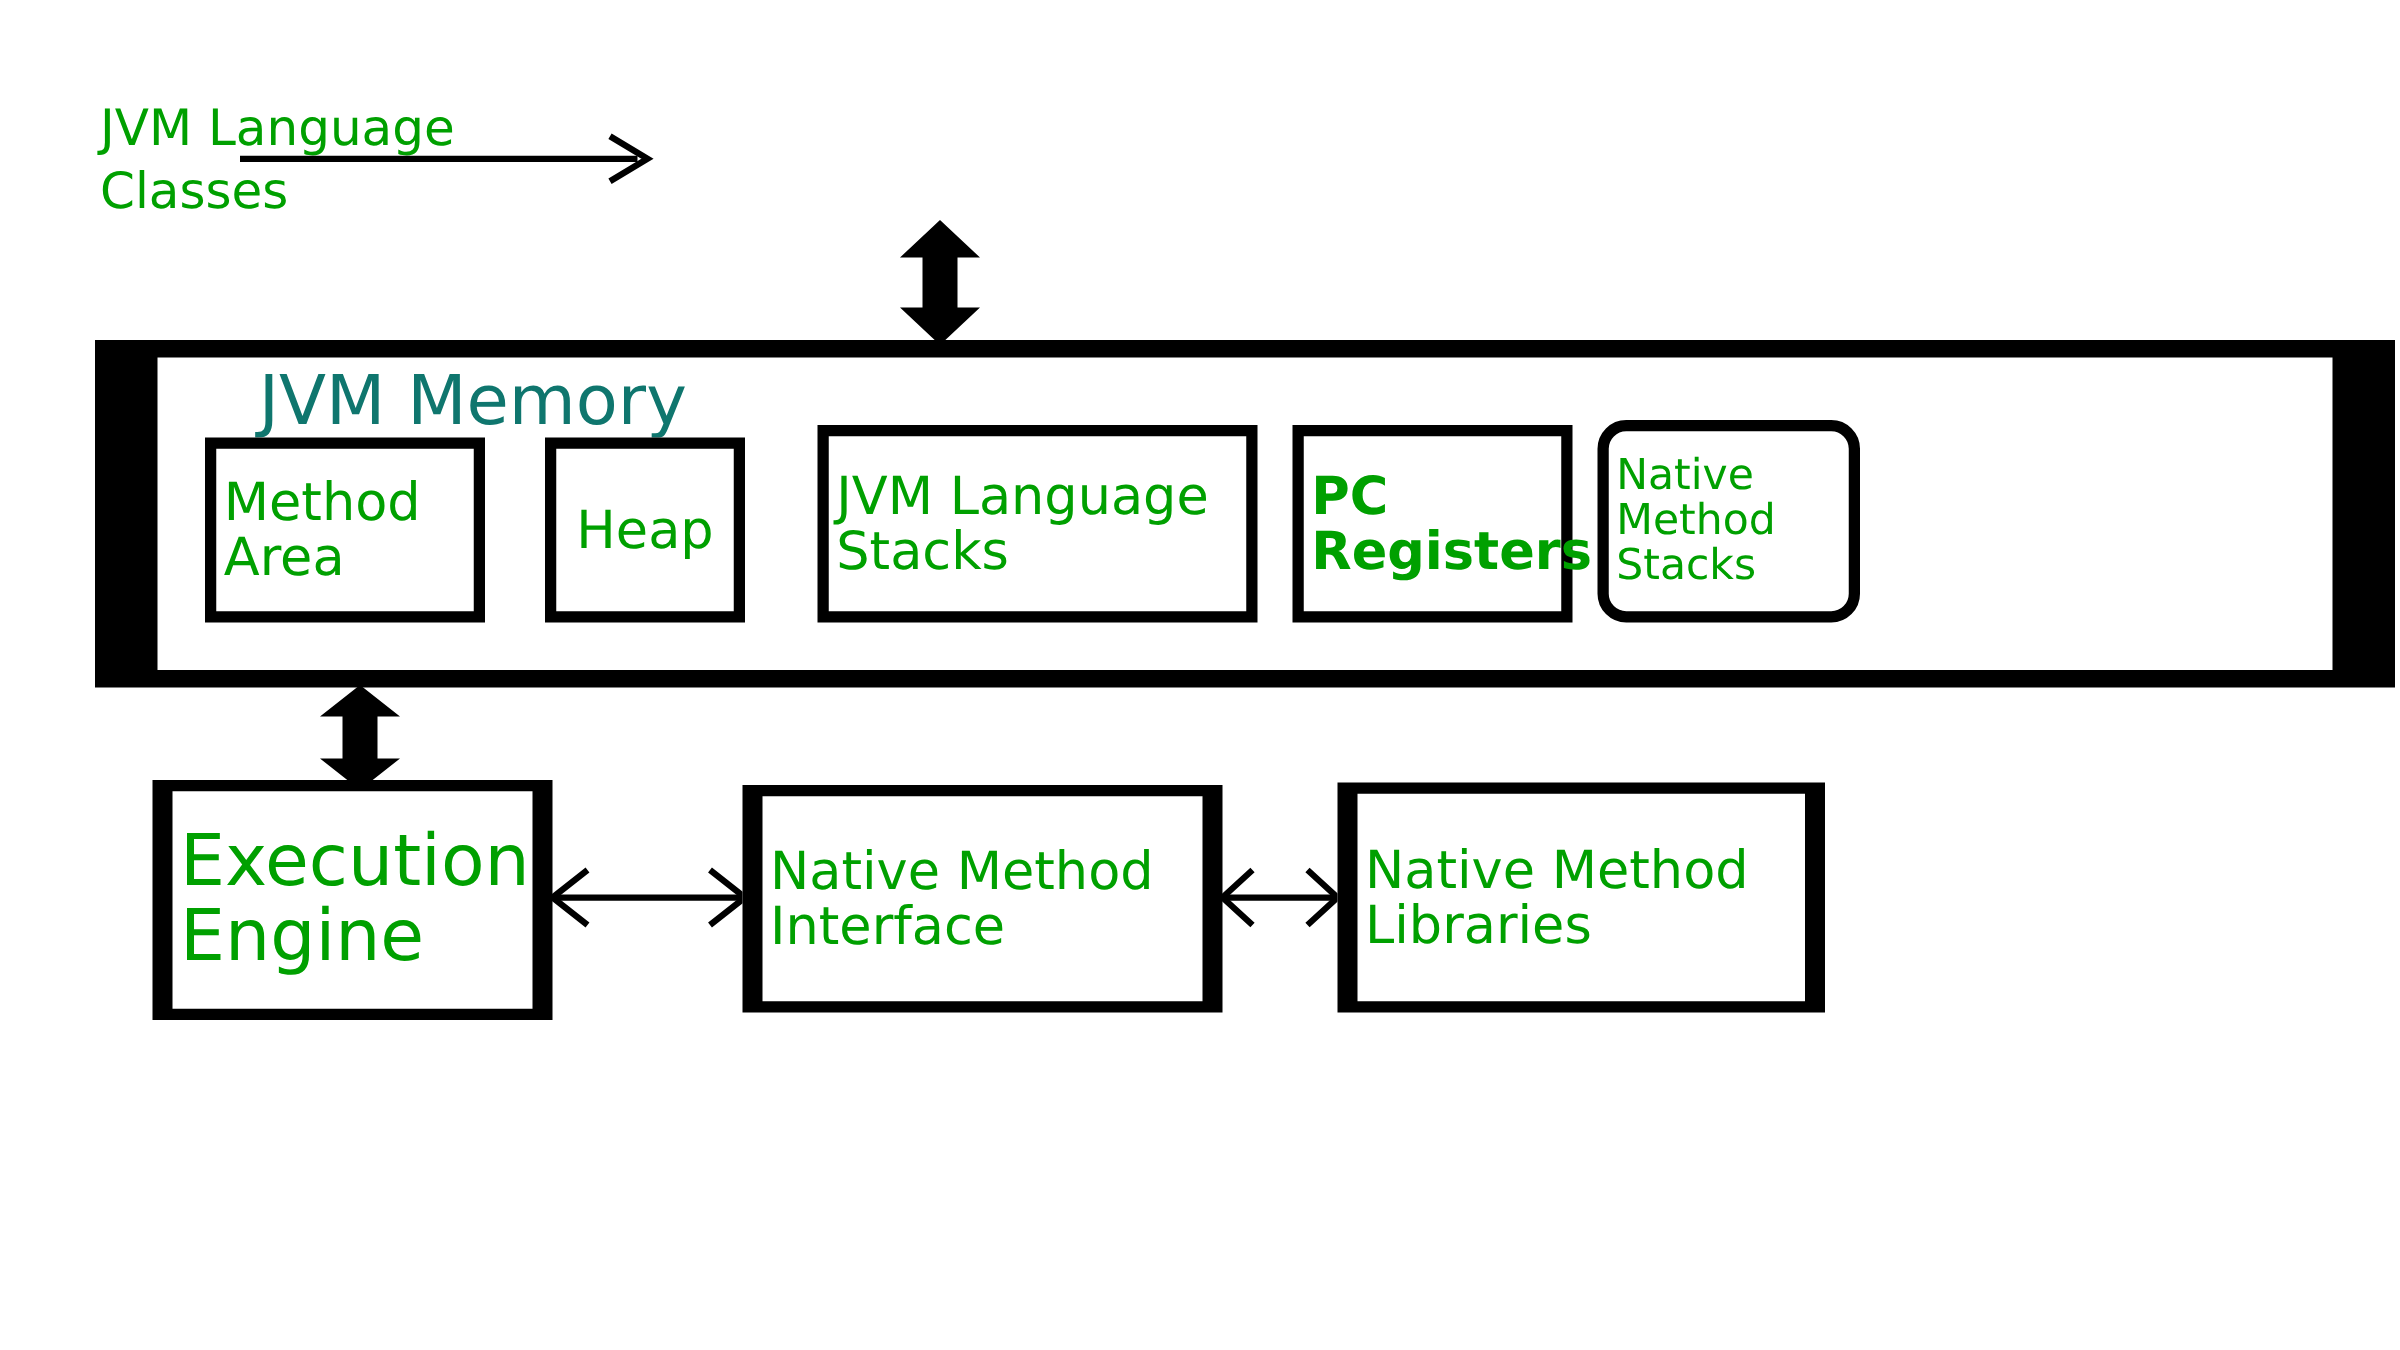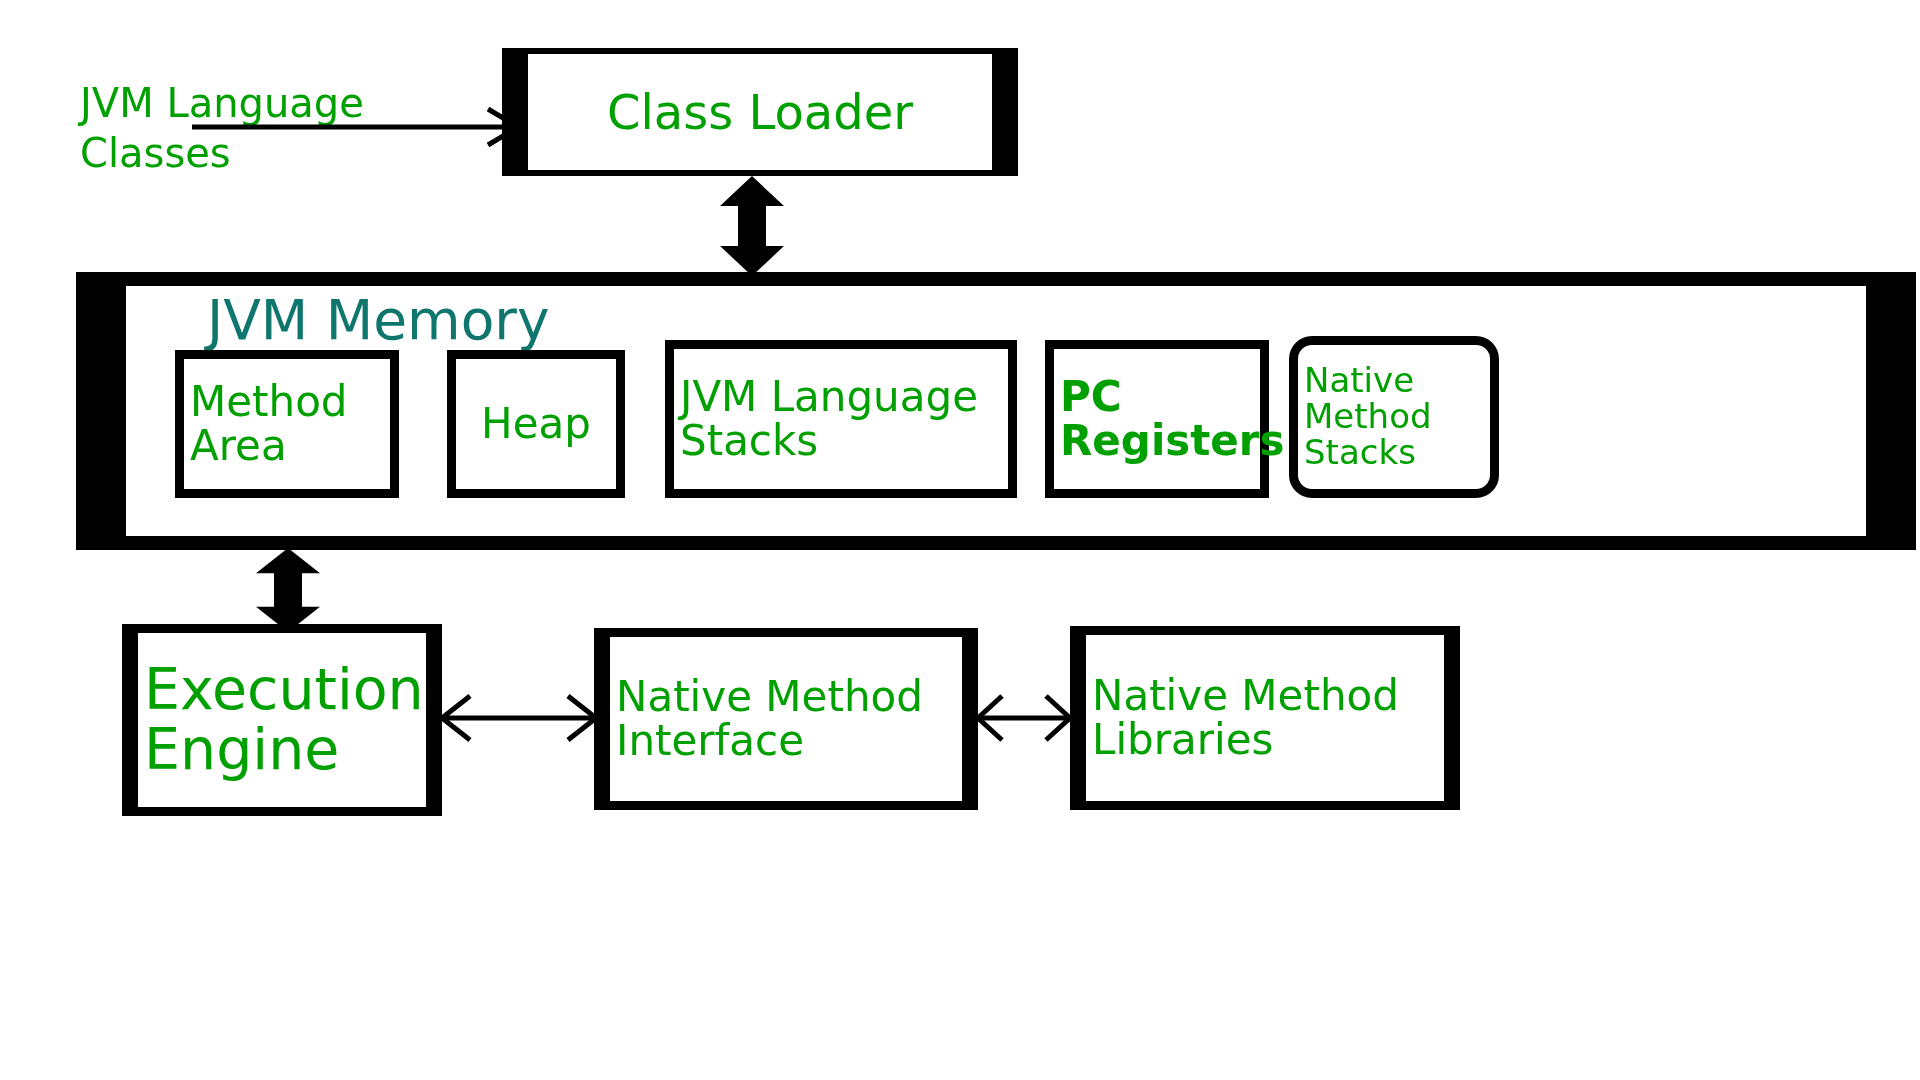--- a/index.html
+++ b/index.html
@@ -113,25 +113,24 @@
     font-size: 55px;
     color: #0f766e;
   }
 
   .mem-cell {
     position: absolute;
     box-sizing: border-box;
     background: #fff;
     border: 9px solid #000;
     color: #00a000;
-    margin-left: 11px;
   }
 
   #method-area-cell   { left: 162px;  top: 350px; width: 224px; height: 148px; font-size: 42px; }
-  #heap-cell          { left: 434px;  top: 350px; width: 178px; height: 148px; font-size: 42px; }
+  #heap-cell          { left: 434px;  top: 350px; width: 160px; height: 148px; font-size: 42px; }
   #jvm-stacks-cell    { left: 652px;  top: 340px; width: 352px; height: 158px; font-size: 42px; }
   #pc-registers-cell  { left: 1032px; top: 340px; width: 224px; height: 158px; font-size: 42px; font-weight: bold; }
   #native-stacks-cell { left: 1276px; top: 336px; width: 210px; height: 162px; font-size: 34px; border-radius: 23px; }
 
   
   #execution-engine-box {
     left: 120px;
     top: 624px;
     width: 320px;
     height: 192px;
@@ -170,23 +169,20 @@
 <div class="stage">
 
   <div class="node label" id="jvm-language-classes-label">JVM Language
 Classes</div>
 
   <svg class="arrow-svg" id="arrow-classes-to-loader" viewBox="0 0 330 44">
     <line x1="0" y1="22" x2="318" y2="22" stroke="#000" stroke-width="5"></line>
     <polyline points="296,4 326,22 296,40" fill="none" stroke="#000" stroke-width="5"></polyline>
   </svg>
 
-  <div class="node box-heavy-sides" id="class-loader-box">
-    <span class="center-label">Class Loader</span>
-  </div>
 
   <svg class="arrow-svg" id="arrow-loader-to-memory" viewBox="0 0 100 100">
     <polygon fill="#000" points="50,0 82,30 64,30 64,70 82,70 50,100 18,70 36,70 36,30 18,30"></polygon>
   </svg>
 
   <div class="node" id="jvm-memory-box"></div>
 
   <div id="jvm-memory-title">JVM Memory</div>
 
   <div class="mem-cell" id="method-area-cell">

